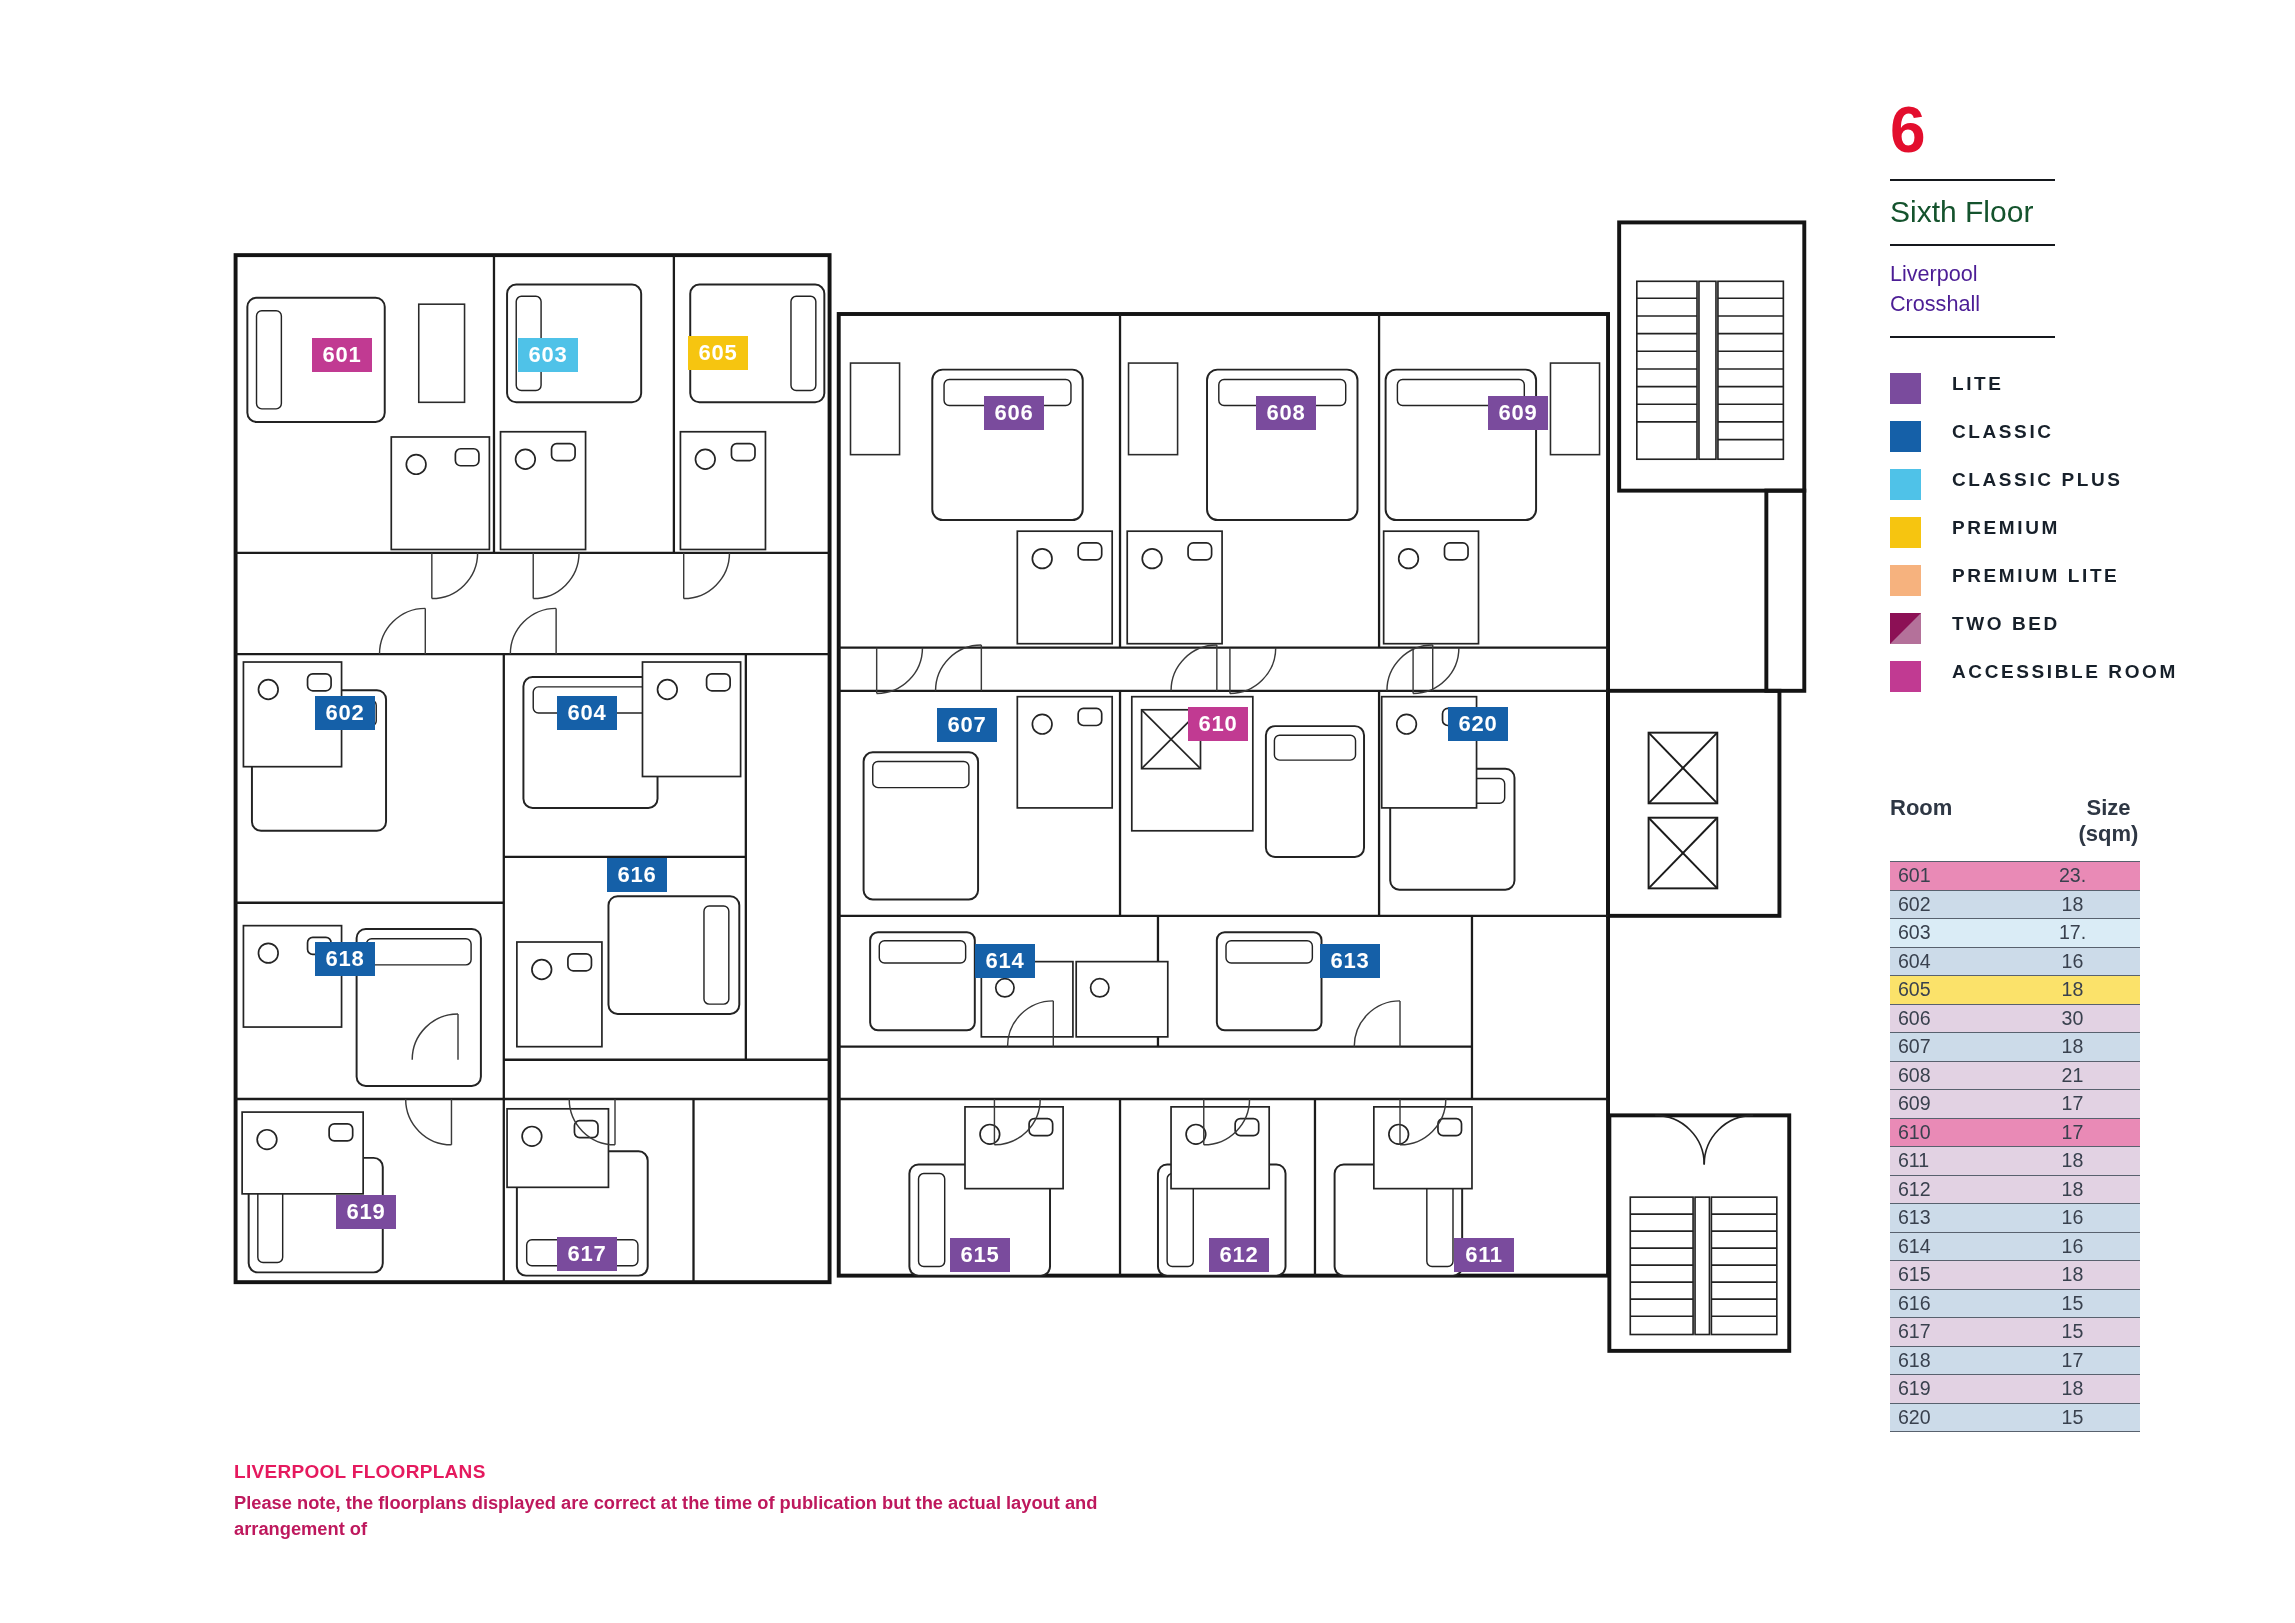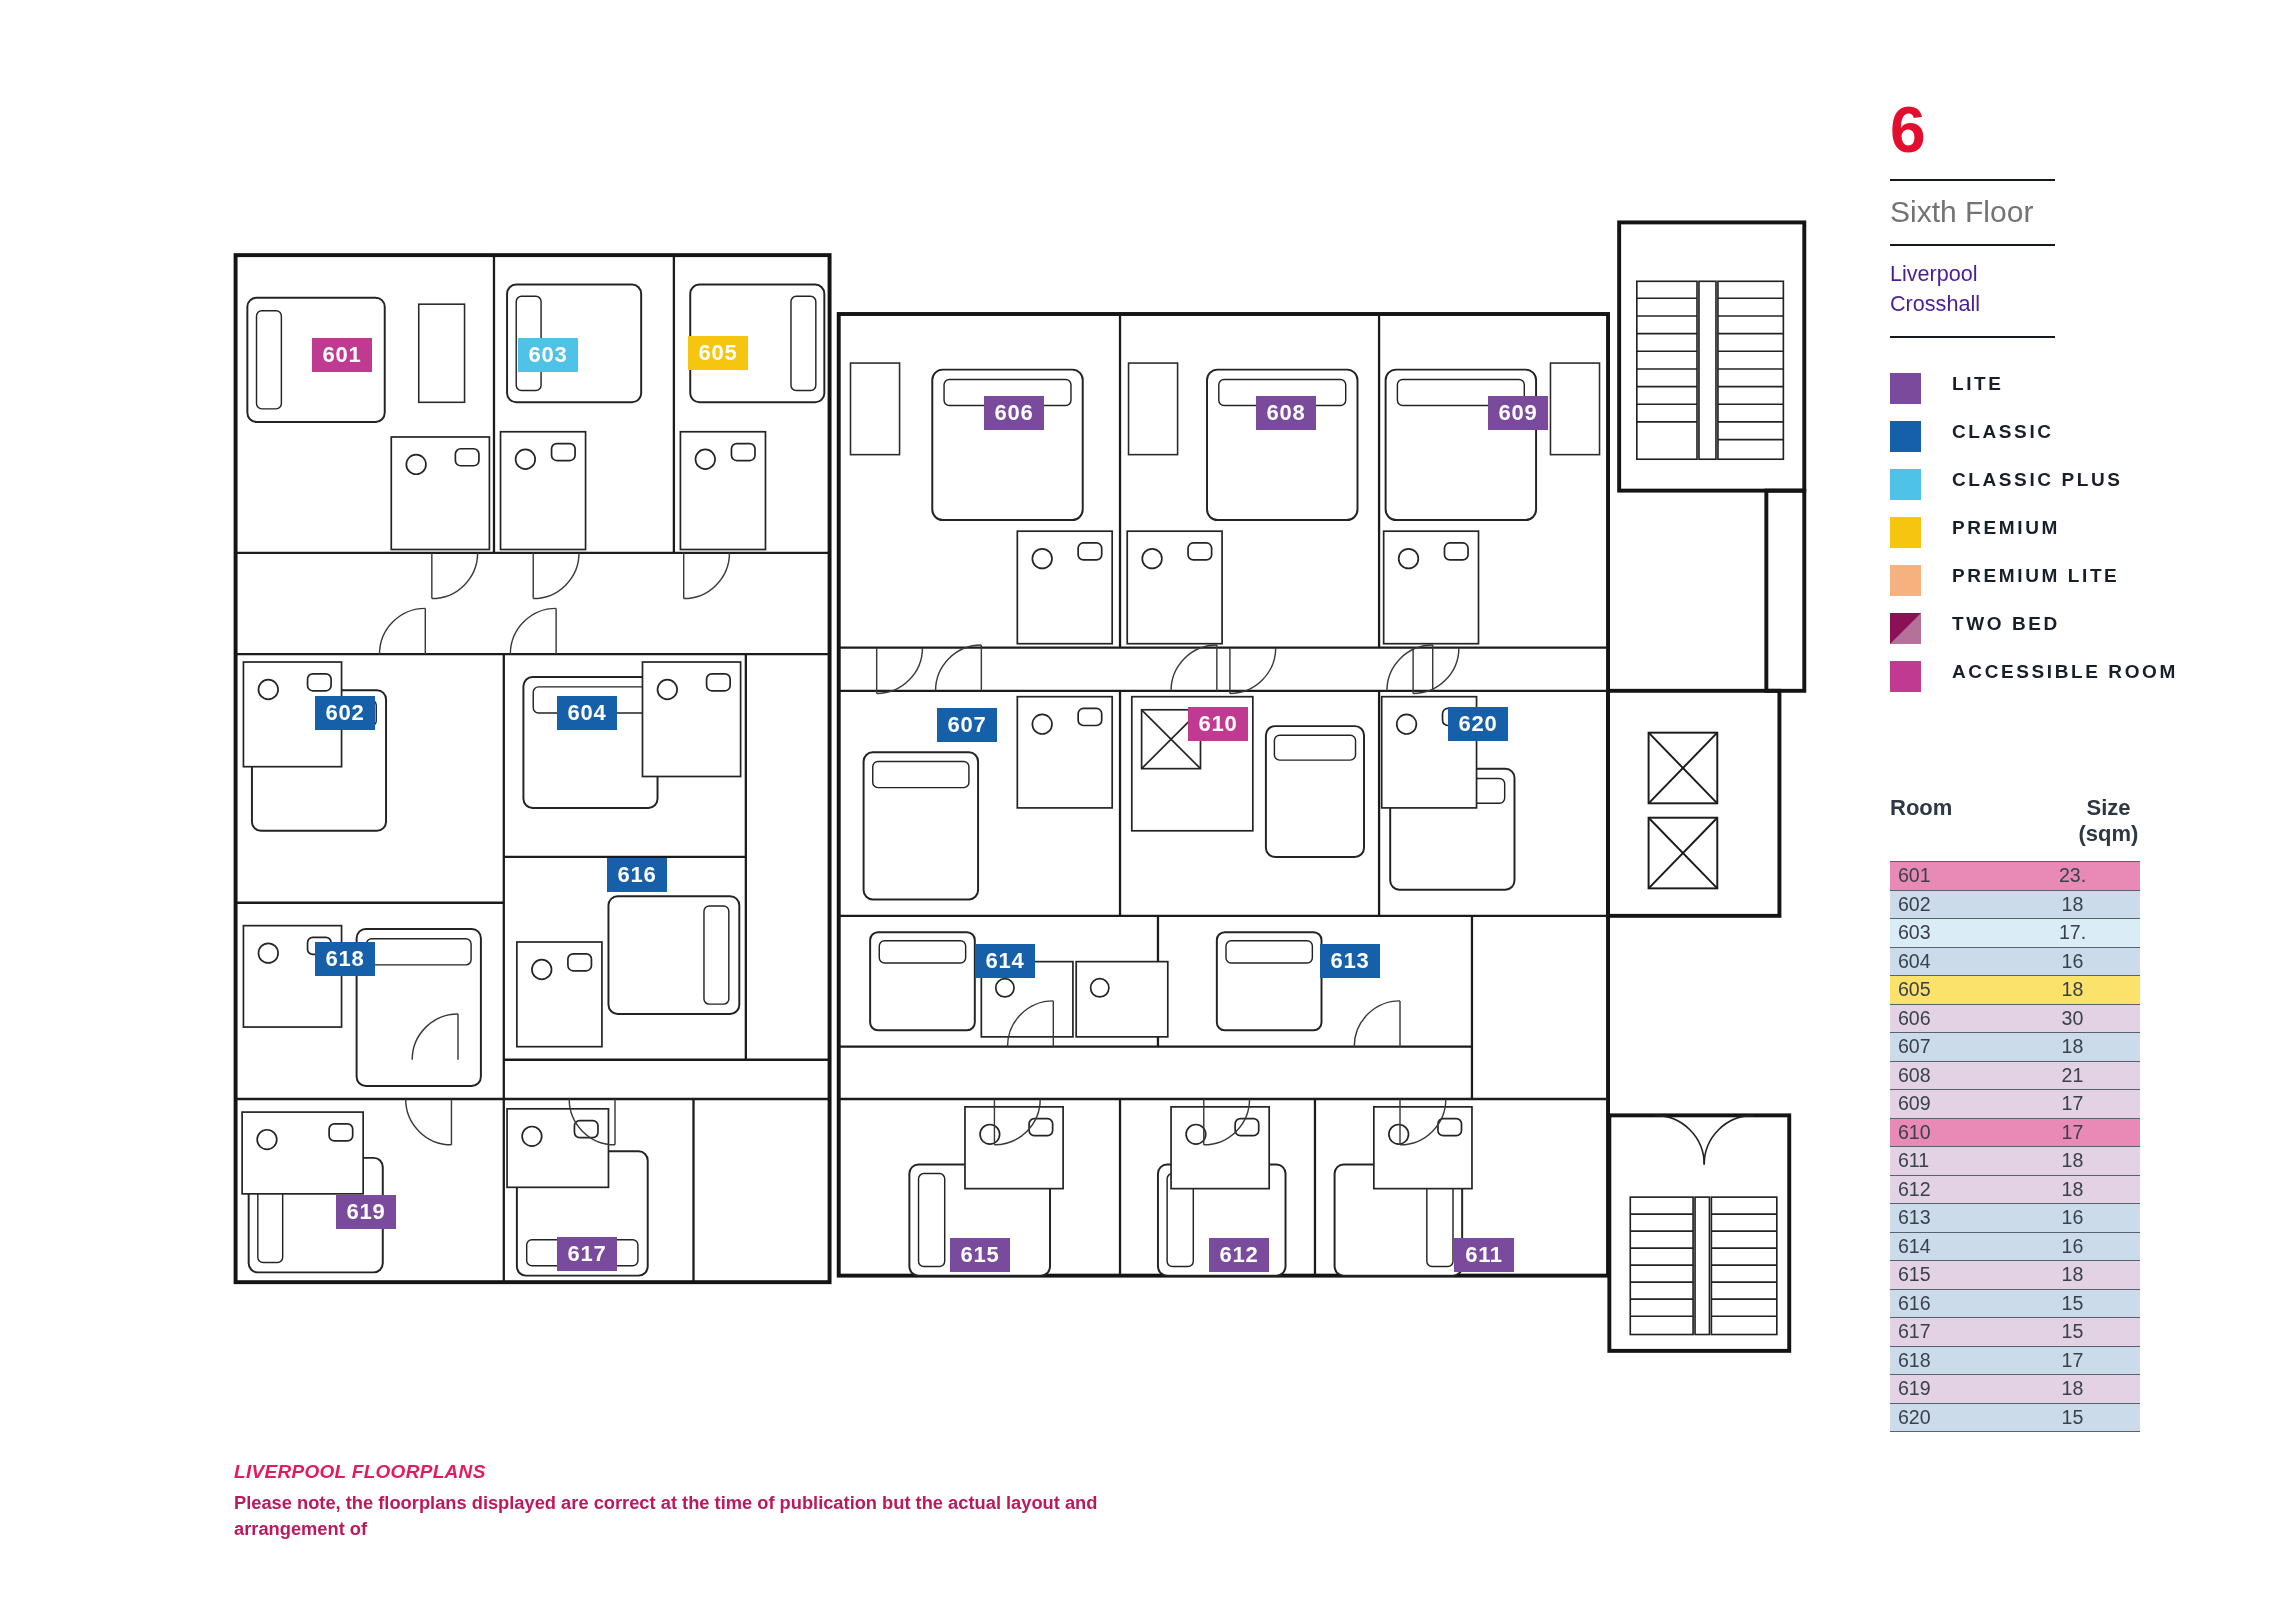--- a/index.html
+++ b/index.html
@@ -12,21 +12,21 @@
   .plan-area svg{position:absolute;left:0;top:0;}
   .badge{position:absolute;width:60px;height:34px;transform:translate(-50%,-50%);
          display:flex;align-items:center;justify-content:center;
          font-size:22px;font-weight:bold;letter-spacing:0.7px;color:#fff;}
 
   
   .sidebar{position:absolute;left:1890px;top:98px;width:327px;}
   .floor-number{font-size:64px;line-height:1;font-weight:600;color:#e30e2d;}
   .rule{border:none;border-top:2px solid #15181d;width:165px;margin:0;}
   .r1{margin-top:17px;}
-  .floor-name{font-size:30px;font-weight:400;color:#737373;margin-top:14.4px;}
+  .floor-name{font-size:30px;font-weight:400;color:#14532d;margin-top:14.4px;}
   .r2{margin-top:14.4px;}
   .building{font-size:21.6px;line-height:1.42;margin-top:13px;color:#4c1d95;}
   .r3{margin-top:15.7px;}
 
   .legend{list-style:none;margin:35px 0 0 0;padding:0;}
   .legend li{display:flex;height:31px;margin-bottom:17px;}
   .swatch{width:31px;height:31px;flex:0 0 31px;}
   .legend .lab{margin-left:31px;font-size:19px;font-weight:700;letter-spacing:2.6px;color:#17202a;}
 
   .roomtable{margin-top:103px;width:250px;}
@@ -34,21 +34,21 @@
   .thead .c1{flex:0 0 55%;}
   .thead .c2{flex:0 0 36%;text-align:center;}
   .trow{display:flex;align-items:center;height:27.5px;border-bottom:1.3px solid #58616e;
         font-size:19.6px;color:#39414e;}
   .trow:first-child{border-top:1.3px solid #58616e;}
   .trow .c1{flex:0 0 55%;padding-left:7.9px;box-sizing:border-box;}
   .trow .c2{flex:0 0 36%;text-align:center;}
 
   
   .footer{position:absolute;left:234px;top:1461px;width:955px;}
-  .f-head{font-size:19px;font-weight:700;color:#e5195e;letter-spacing:0.3px;margin-bottom:6.5px;font-style:italic;}
+  .f-head{font-size:19px;font-weight:700;color:#e5195e;letter-spacing:0.3px;margin-bottom:6.5px;}
   .f-line{font-size:18.3px;font-weight:700;color:#be185d;line-height:1.45;}
 </style>
 </head>
 <body>
 
 <div class="page">
 
   <div class="plan-area">
     <svg width="2295" height="1623" viewBox="0 0 3508 2481">
 

